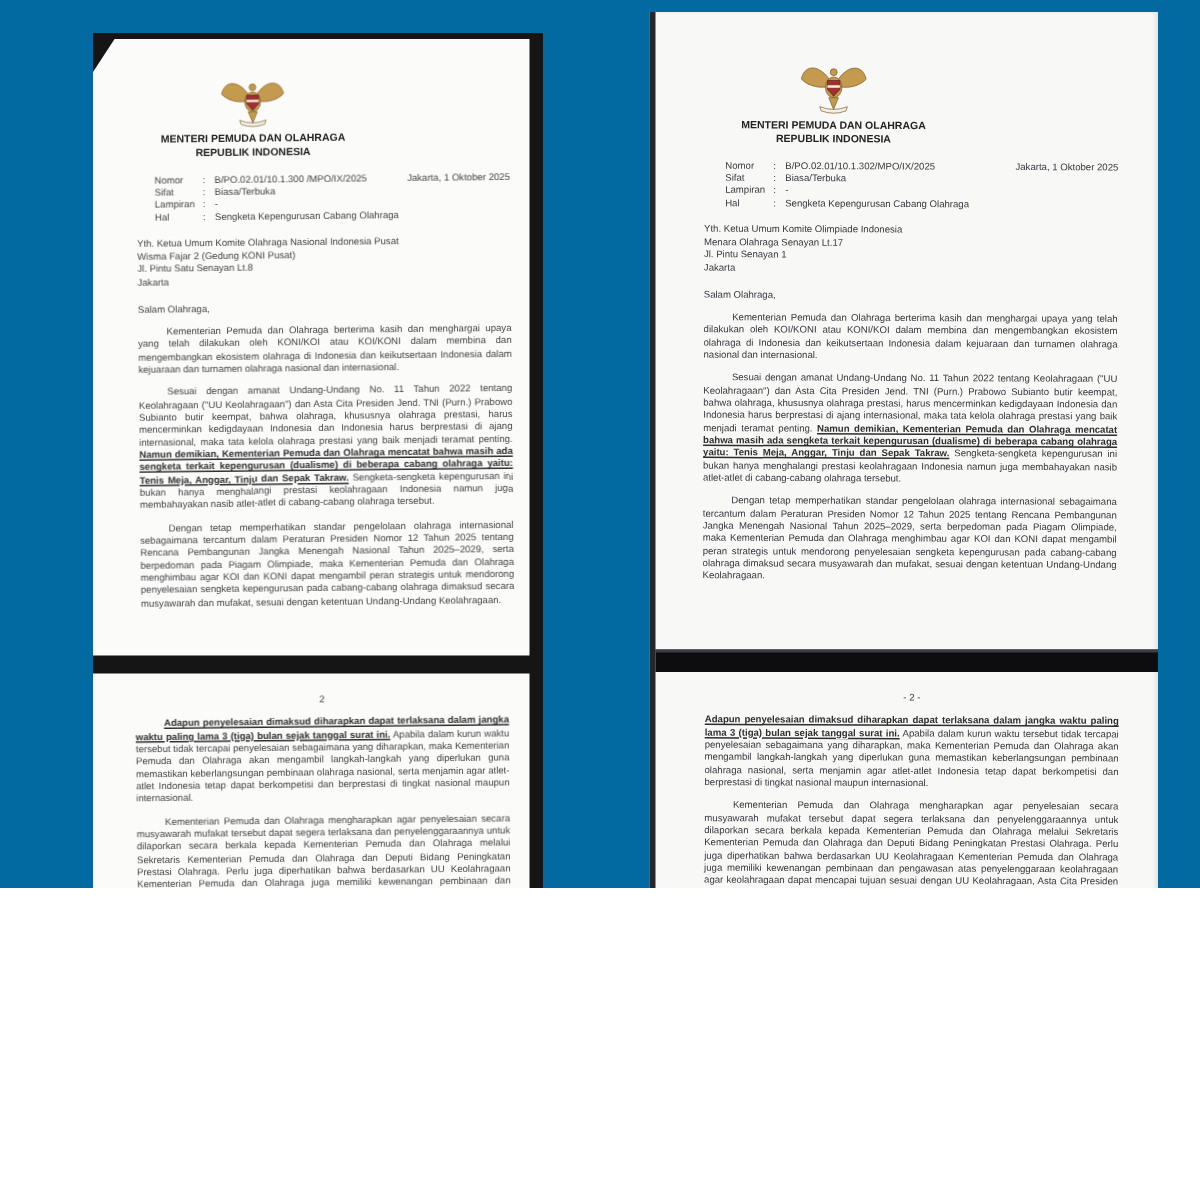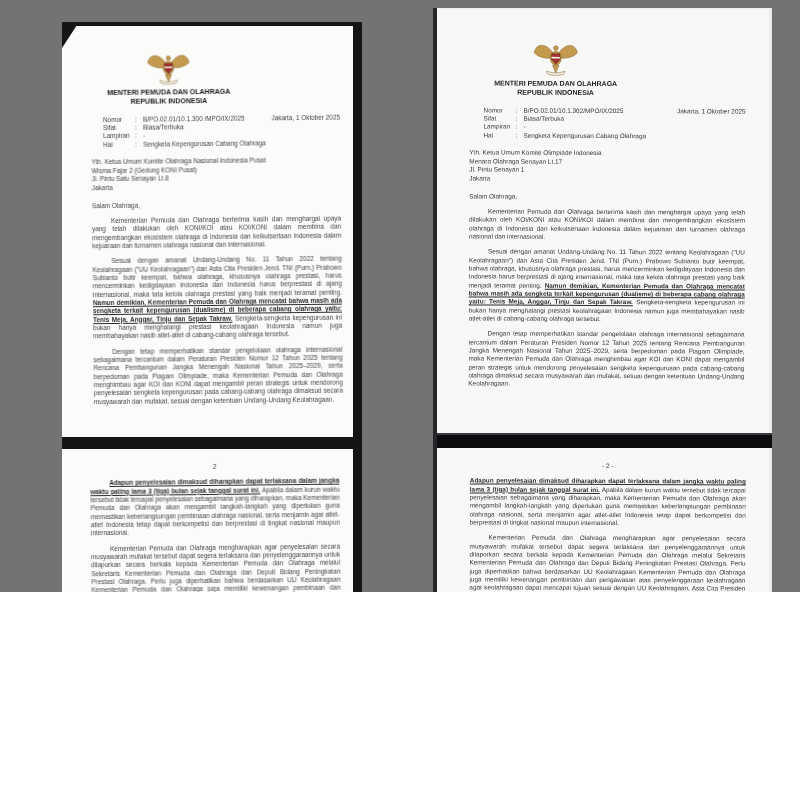--- a/index.html
+++ b/index.html
@@ -1,17 +1,17 @@
 <!DOCTYPE html>
 <html><head>
 <meta charset="utf-8">
 <style>
   html,body{margin:0;padding:0;}
   body{width:800px;height:800px;background:#ffffff;font-family:"Liberation Sans", sans-serif;}
-  .canvas{position:relative;width:800px;height:592px;background:#737373;overflow:hidden;}
+  .canvas{position:relative;width:800px;height:592px;background:#0369a1;overflow:hidden;}
 
   
   .scan-left{position:absolute;left:62px;top:22px;width:300px;height:722px;background:#151515;}
   .scan-left .page{position:absolute;left:0;right:9px;background:#fbfbfa;overflow:hidden;}
   .scan-left .page1{top:4px;height:411px;}
   .scan-left .page2{top:427px;bottom:4px;}
   .corner-fold{position:absolute;left:0;top:0;width:17px;height:26px;background:#151515;
                clip-path:polygon(0 0,100% 0,0 100%);z-index:3;}
 
   

